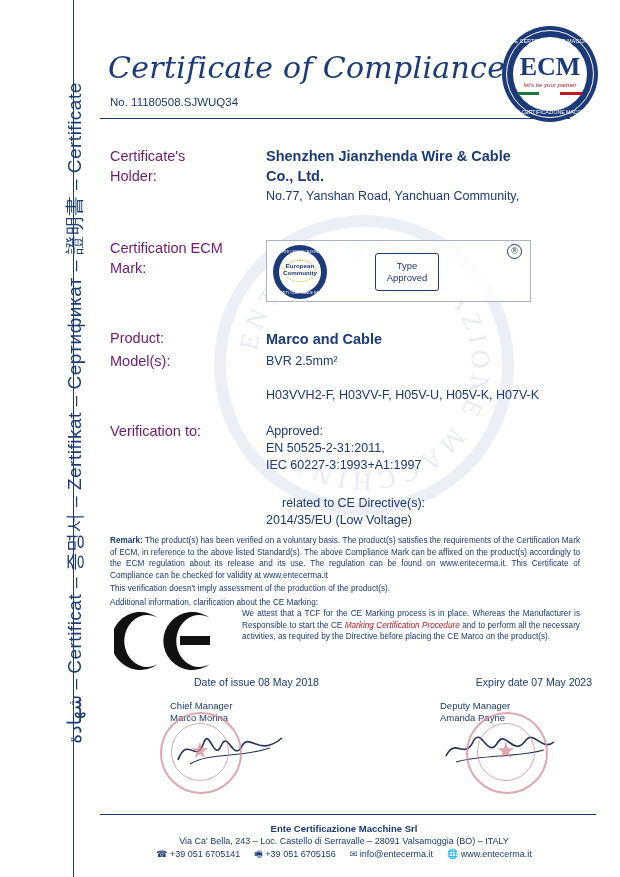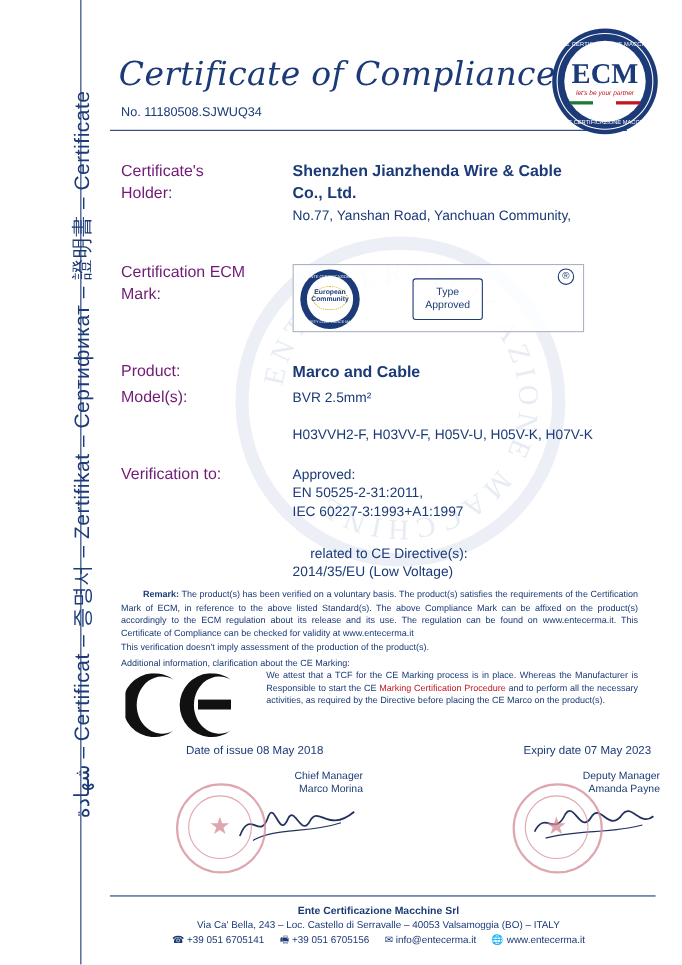--- a/index.html
+++ b/index.html
@@ -255,21 +255,21 @@
   .remark {
     position: absolute;
     left: 36px;
     top: 535px;
     width: 470px;
     color: #1b3a77;
     font-size: 8.2px;
     line-height: 11.5px;
     text-align: justify;
   }
-  .remark b { font-weight: bold; margin-left: 20px; }
+  .remark b { font-weight: bold; }
   .remark .second {
     margin-top: 6px;
   }
 
   
   .ce-big {
     position: absolute;
     left: 40px;
     top: 612px;
     width: 110px;
@@ -280,47 +280,47 @@
   .attest {
     position: absolute;
     left: 168px;
     top: 608px;
     width: 338px;
     color: #1b3a77;
     font-size: 8.2px;
     line-height: 11.5px;
     text-align: justify;
   }
-  .attest .red { color: #c01822; }
+  .attest .red { color: #c01822; font-style: italic; }
   .addl {
     position: absolute;
     left: 36px;
     top: 598px;
     width: 470px;
     color: #1b3a77;
     font-size: 8.2px;
   }
 
   
   .issue-date {
     position: absolute;
-    left: 95px; top: 676px;
+    left: 120px; top: 676px;
     color: #1b3a77; font-size: 10.5px;
   }
   .expiry-date {
     position: absolute;
     right: 28px; top: 676px;
     color: #1b3a77; font-size: 10.5px;
   }
   .sig-block {
     position: absolute;
     top: 700px;
     color: #1b3a77;
     font-size: 9.5px;
-    text-align: right;
+    text-align: left;
     line-height: 12px;
   }
   .sig-left { left: 96px; width: 160px; }
   .sig-right { right: 20px; width: 160px; }
 
   .sig-scribble { margin-top: 4px; }
   .stamp {
     position: absolute;
     width: 78px; height: 78px;
     border-radius: 50%;
@@ -499,21 +499,21 @@
       <div class="star">★</div>
     </div>
     <div class="stamp stamp-right">
       <div class="inner"></div>
       <div class="star">★</div>
     </div>
 
     <div class="footer-rule"></div>
     <div class="footer">
       <div class="company">Ente Certificazione Macchine Srl</div>
-      <div>Via Ca' Bella, 243 – Loc. Castello di Serravalle – 40053 Valsamoggia (BO) – ITALY</div>
+      <div>Via Ca' Bella, 243 – Loc. Castello di Serravalle – 28091 Valsamoggia (BO) – ITALY</div>
       <div class="contact">
         <span>☎</span>
         <span>+39 051 6705141</span>
         <span class="sep"></span>
         <span>🖷</span>
         <span>+39 051 6705156</span>
         <span class="sep"></span>
         <span>✉</span>
         <span>info@entecerma.it</span>
         <span class="sep"></span>

